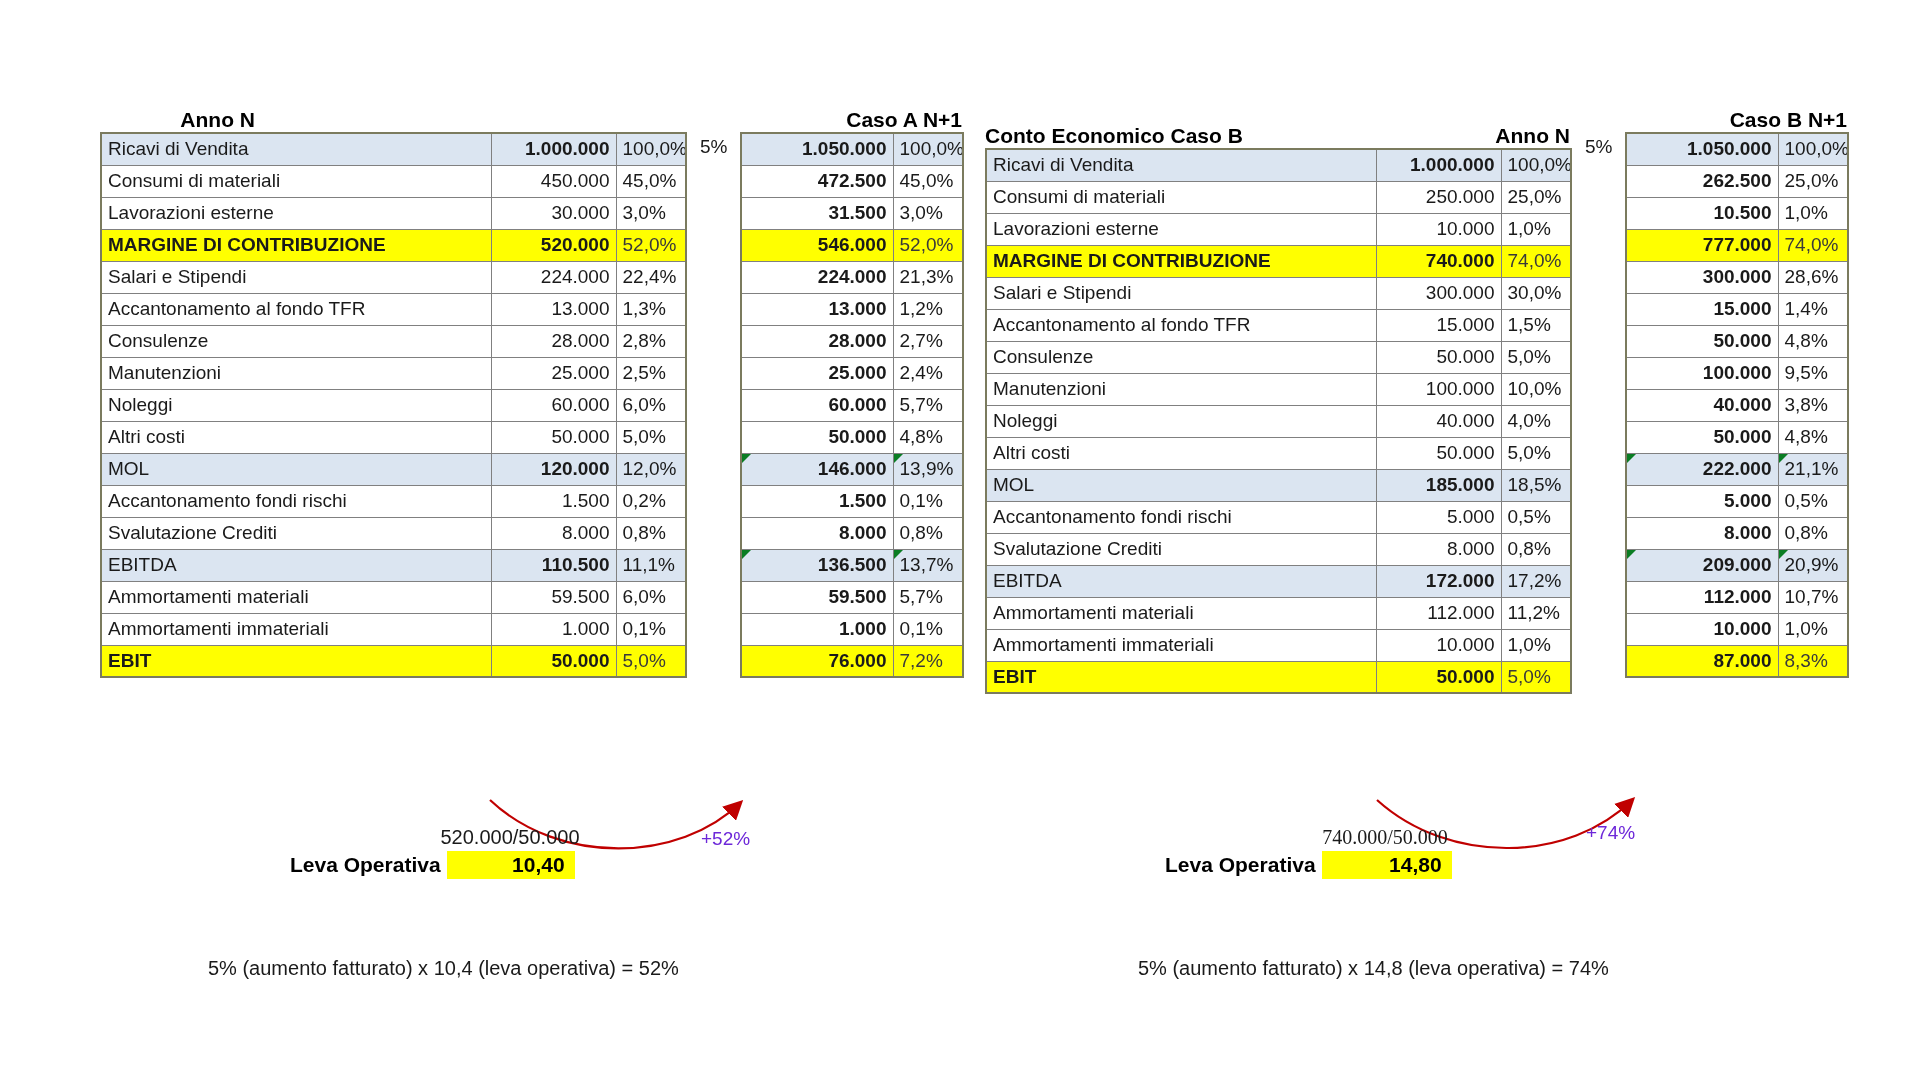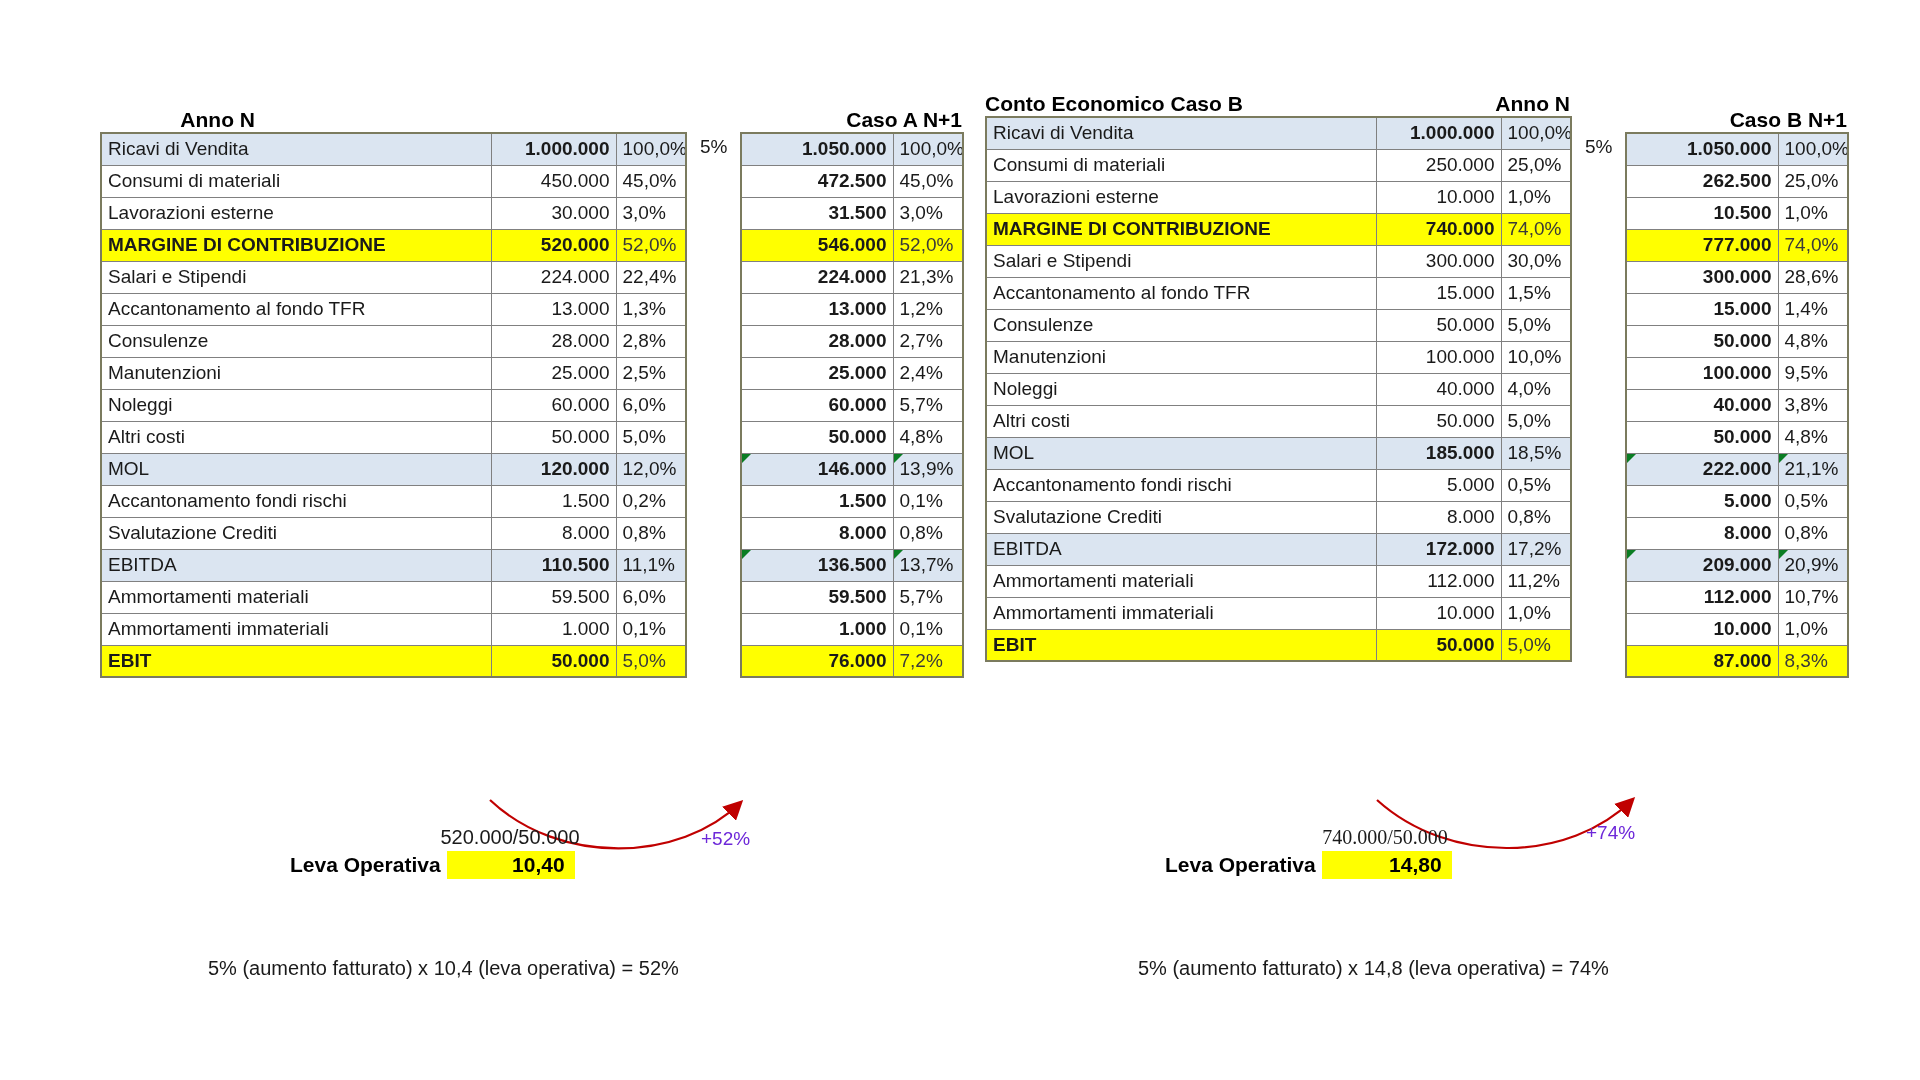--- a/index.html
+++ b/index.html
@@ -321,21 +321,21 @@
             <td class="c-pct">0,1%</td>
           </tr>
           <tr class="r-yellow r-bold">
             <td class="c-val">76.000</td>
             <td class="c-pct">7,2%</td>
           </tr>
         </tbody>
     </table>
   </div>
 
-  <div class="case-block" id="b-main" style="left:985px; top:84px;">
+  <div class="case-block" id="b-main" style="left:985px; top:116px;">
     <div class="hdr-row">
       <div class="hdr-label" style="width:430px;">Conto Economico Caso B</div>
       <div class="hdr-year" style="width:155px;">Anno N</div>
     </div>
     <table class="fin" id="tbl-b-n" style="width:585px;">
       <colgroup>
           <col style="width:390px">
           <col style="width:125px">
           <col style="width:70px">
         </colgroup>

